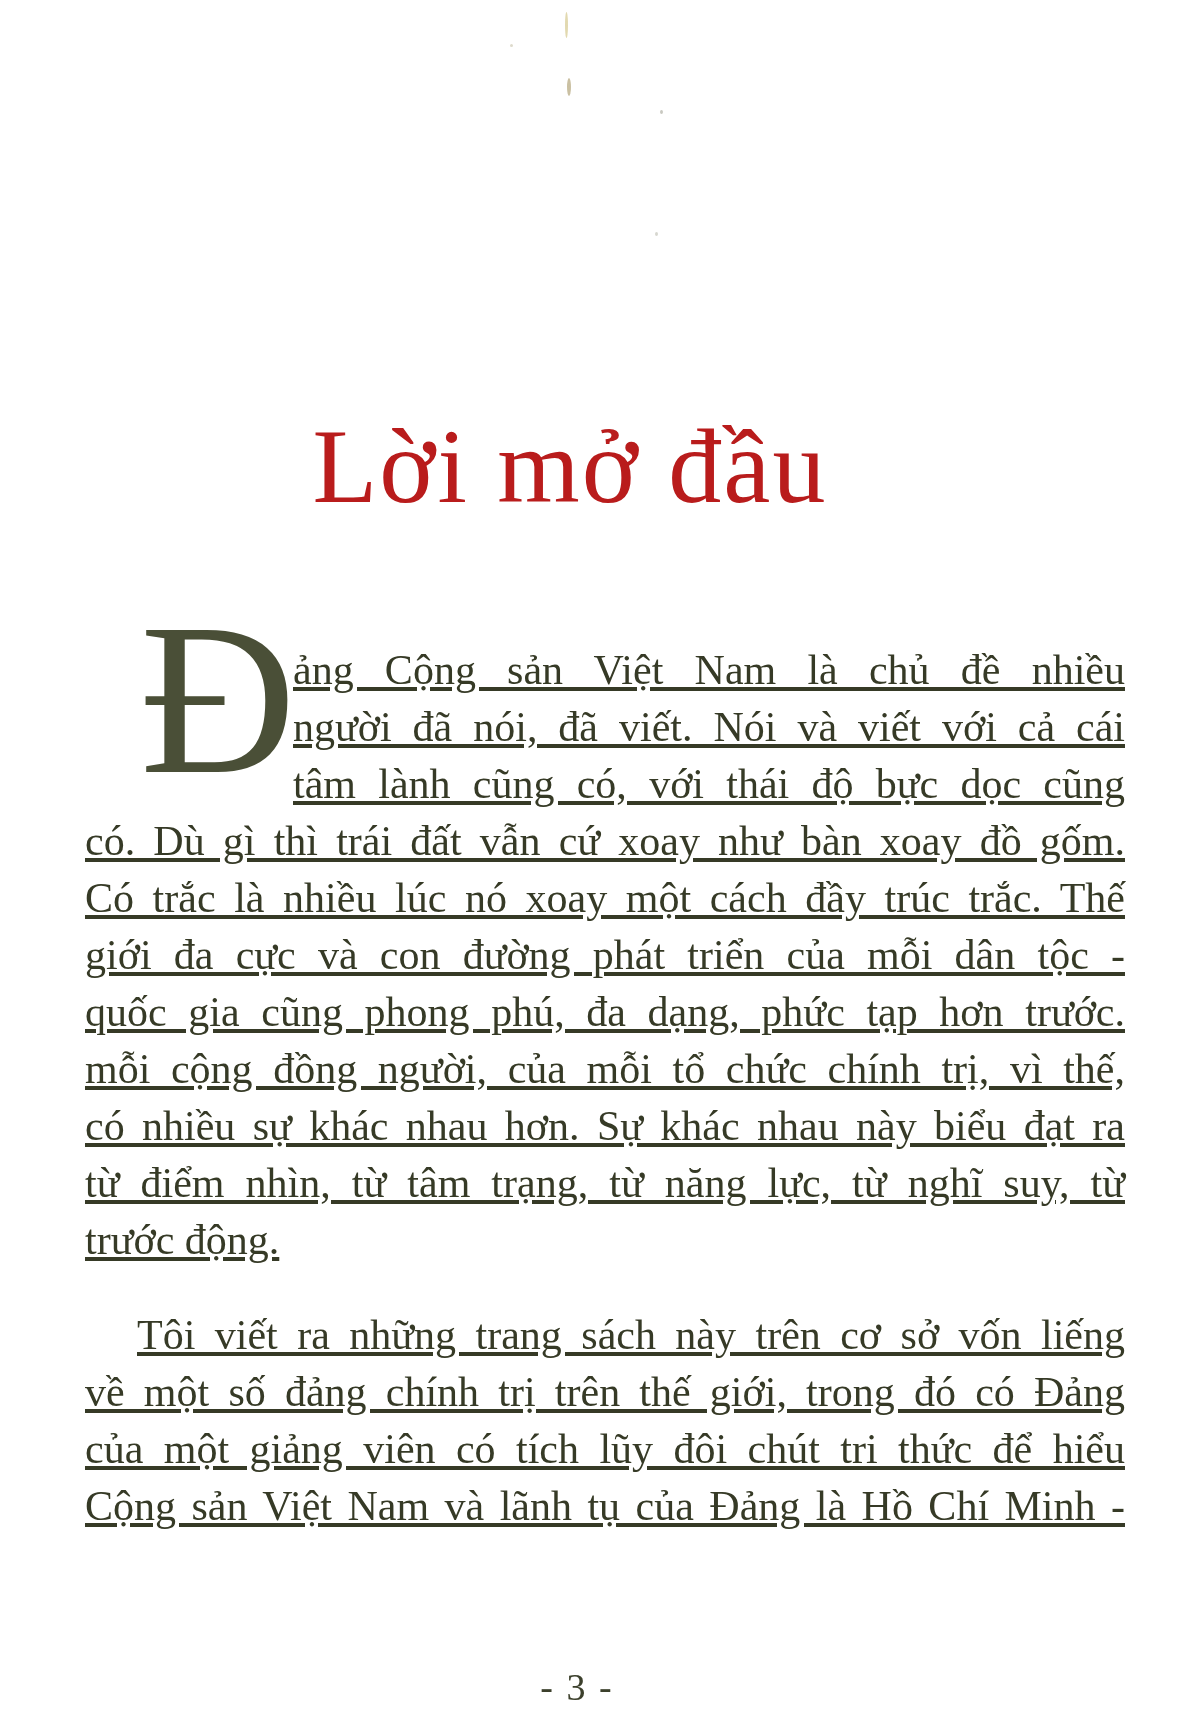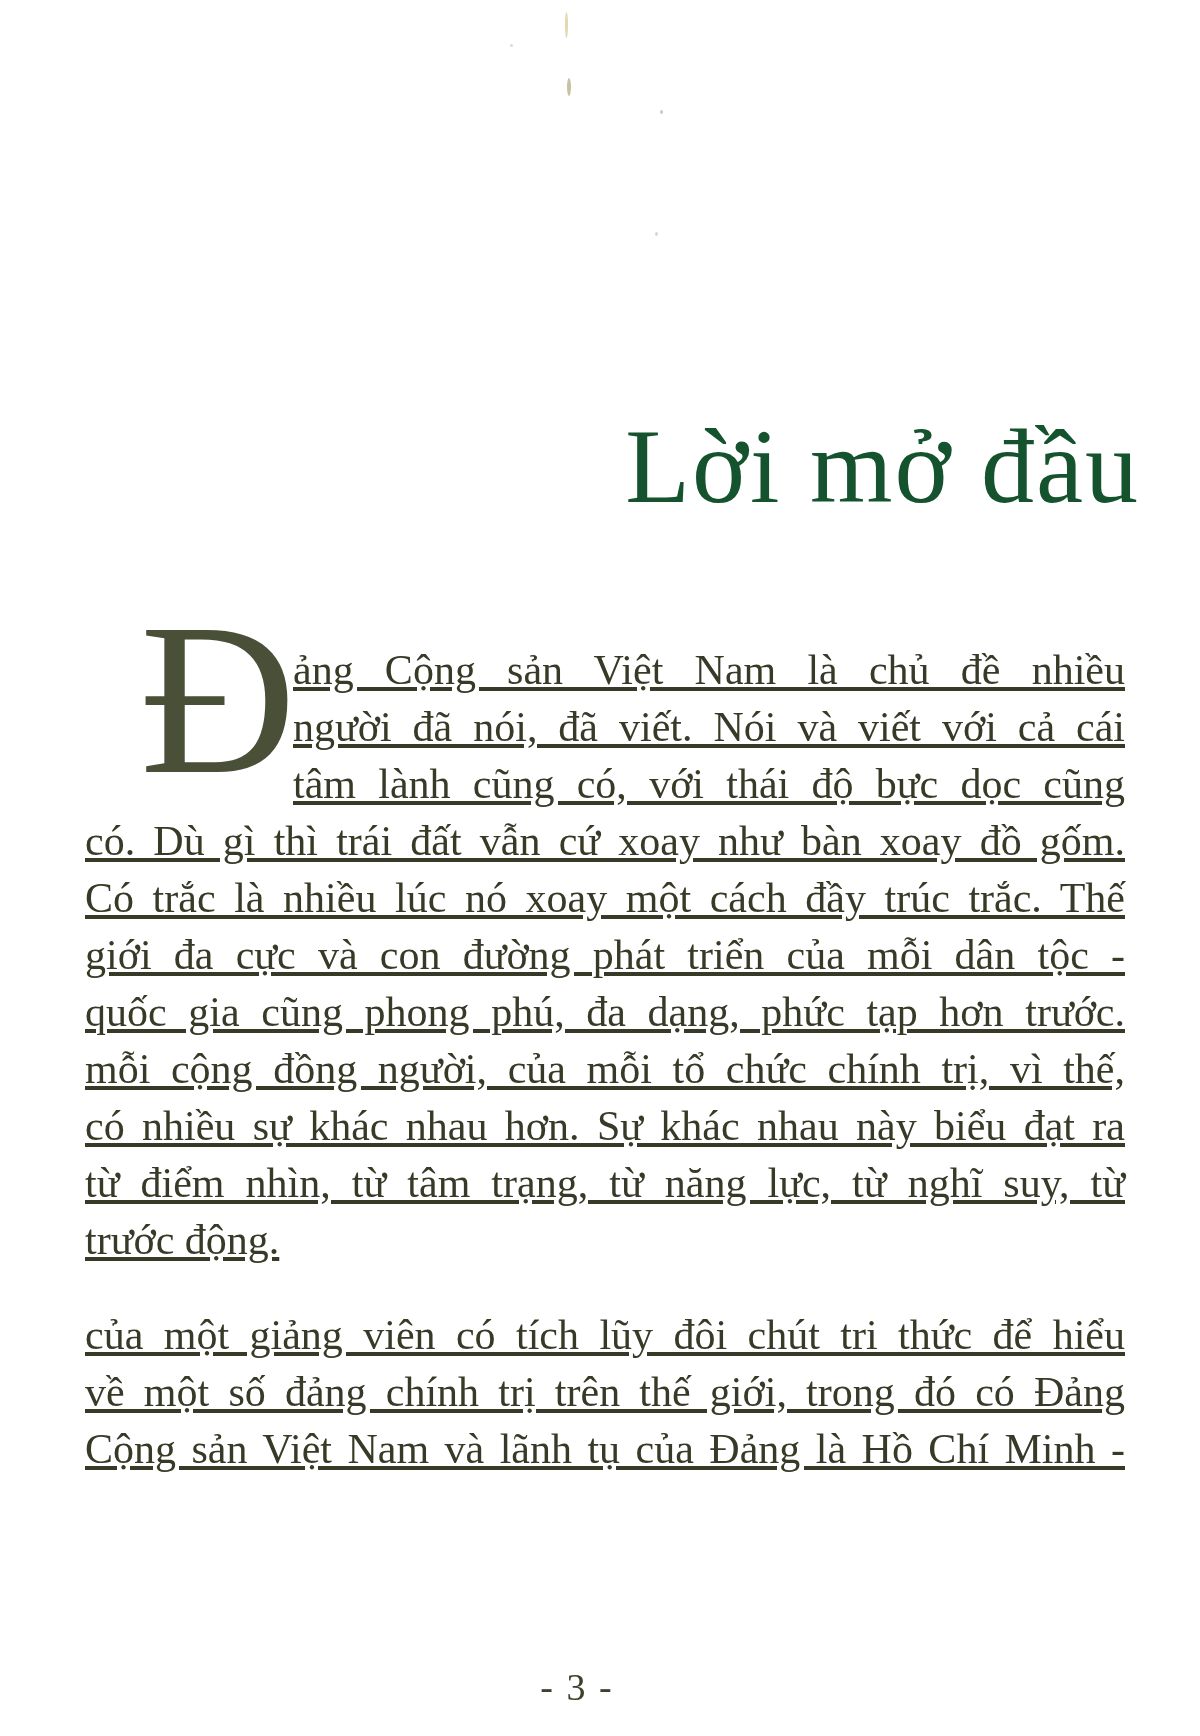--- a/index.html
+++ b/index.html
@@ -17,25 +17,25 @@
   .scan-page {
     position: absolute;
     inset: 0;
     background: #ffffff;
   }
   .chapter-title {
     position: absolute;
     top: 340px;
     left: 0;
     right: 60px;
-    text-align: right;
+    text-align: center;
     font-size: 106px;
     line-height: 1.05;
     font-weight: 400;
-    color: #14532d;
+    color: #b91c1c;
     letter-spacing: 2px;
   }
   .body-text {
     position: absolute;
     left: 85px;
     top: 642px;
     width: 1040px;
     font-size: 42px;
     color: #363a26;
   }
@@ -119,22 +119,23 @@
           <div class="line">quốc gia cũng phong phú, đa dạng, phức tạp hơn trước.</div>
           <div class="line">mỗi cộng đồng người, của mỗi tổ chức chính trị, vì thế,</div>
           <div class="line">có nhiều sự khác nhau hơn. Sự khác nhau này biểu đạt ra</div>
           <div class="line">từ điểm nhìn, từ tâm trạng, từ năng lực, từ nghĩ suy, từ</div>
           <div class="line final">trước động.</div>
         </div>
     </div>
 
     <div class="paragraph paragraph-2">
       <div>
+          <div class="line first-indent">Tôi viết ra những trang sách này trên cơ sở vốn liếng</div>
+          <div class="line">về một số đảng chính trị trên thế giới, trong đó có Đảng</div>
           <div class="line">của một giảng viên có tích lũy đôi chút tri thức để hiểu</div>
-          <div class="line">về một số đảng chính trị trên thế giới, trong đó có Đảng</div>
           <div class="line">Cộng sản Việt Nam và lãnh tụ của Đảng là Hồ Chí Minh -</div>
         </div>
     </div>
 
   </div>
 
   <div class="page-number">- 3 -</div>
 
 </div>
 

